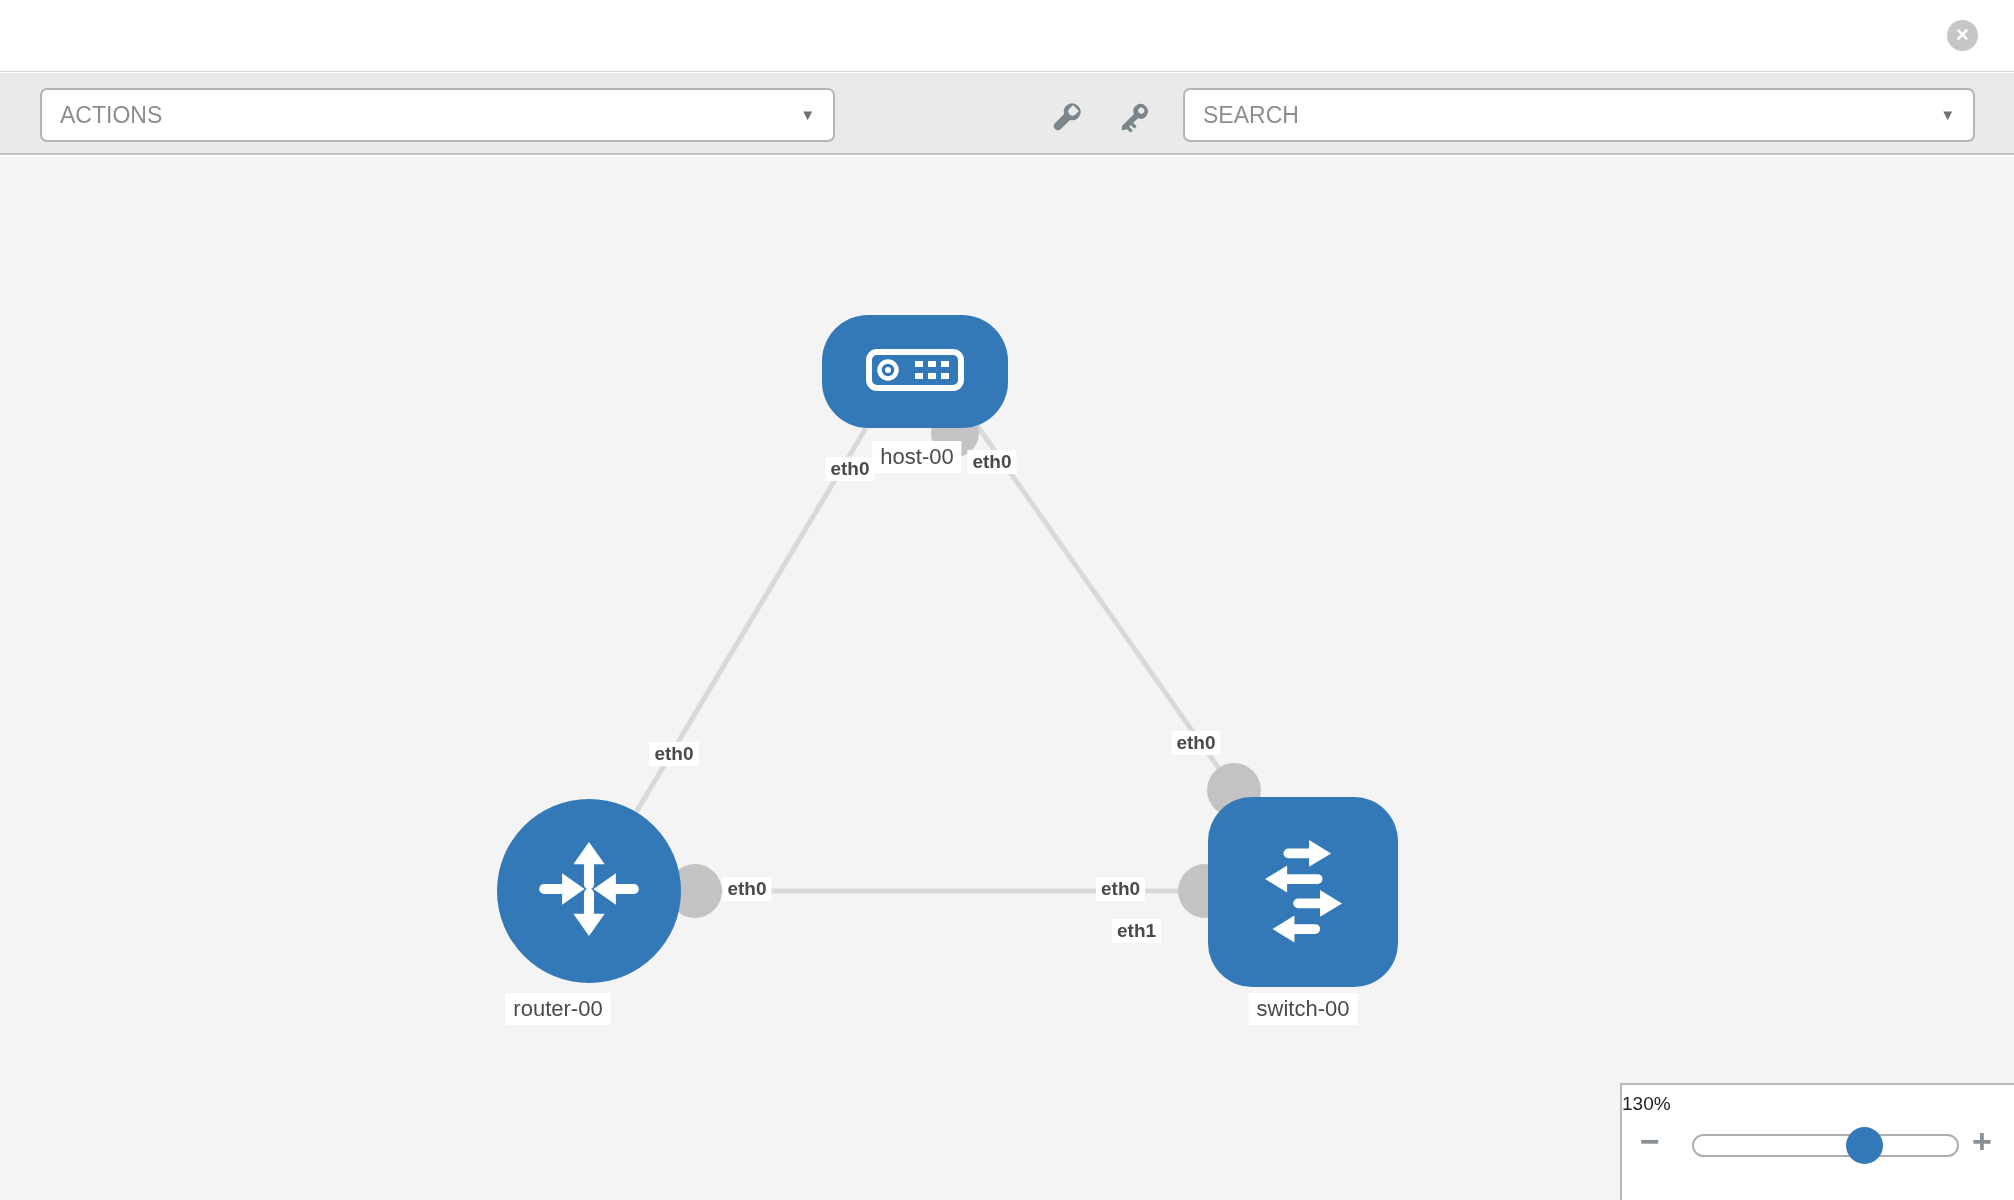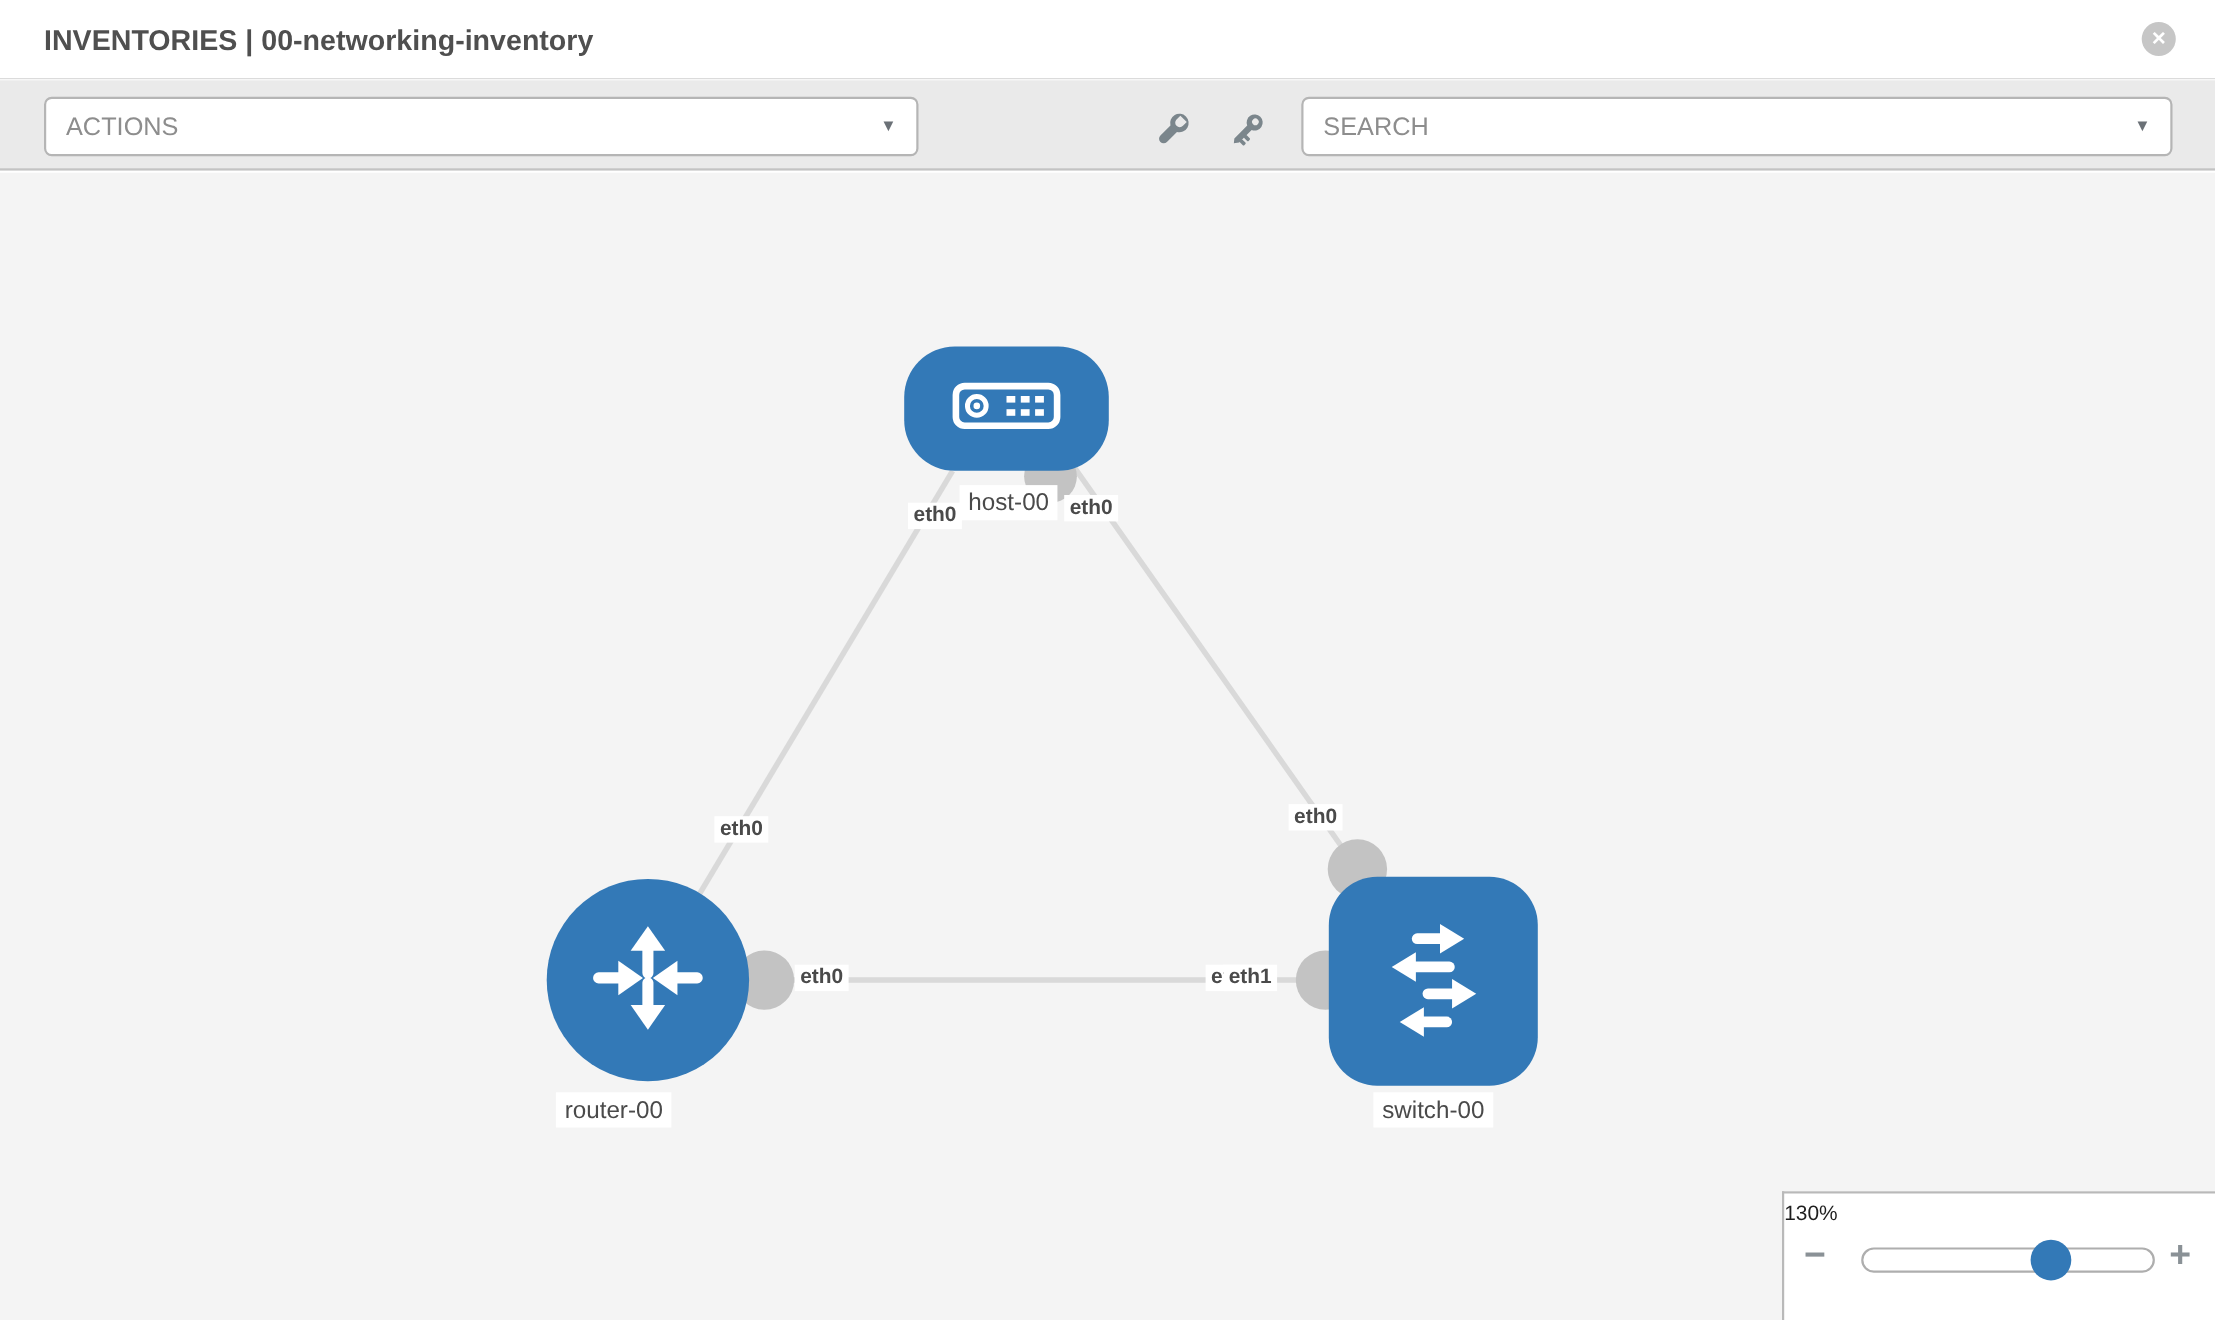--- a/index.html
+++ b/index.html
@@ -63,21 +63,20 @@
     background: #ffffff; border: 2px solid #aeaeae; border-radius: 12px; cursor: pointer; }
   .zoom-handle { position: absolute; left: 224px; top: 42px; width: 37px; height: 37px;
     border-radius: 50%; background: #3379b7; cursor: grab; }
 </style>
 </head>
 <body>
 
 <div class="window">
 
   <div class="header">
-    <div class="header-title">INVENTORIES | 00-networking-inventory</div>
     <div class="close-btn">
       <span>×</span>
     </div>
   </div>
 
   <div class="toolbar">
     <div class="select-box actions-box">
       <span class="sel-text">ACTIONS</span>
       <span class="caret">▼</span>
     </div>
@@ -171,21 +170,21 @@
     <span class="graph-label node-label" style="left:917px; top:284px;">host-00</span>
     <span class="graph-label node-label" style="left:558px; top:836px;">router-00</span>
     <span class="graph-label node-label" style="left:1303px; top:836px;">switch-00</span>
 
     <span class="graph-label eth-label eth-center" style="left:850px; top:300px;">eth0</span>
     <span class="graph-label eth-label eth-center" style="left:992px; top:293px;">eth0</span>
     <span class="graph-label eth-label eth-center" style="left:674px; top:585px;">eth0</span>
     <span class="graph-label eth-label eth-center" style="left:1196px; top:574px;">eth0</span>
     <span class="graph-label eth-label eth-center" style="left:747px; top:720px;">eth0</span>
     <span class="graph-label eth-label" style="left:1096px; top:720px; z-index:3;">eth0</span>
-    <span class="graph-label eth-label" style="left:1112px; top:720px; z-index:4;">eth1</span>
+    <span class="graph-label eth-label" style="left:1112px; top:762px; z-index:4;">eth1</span>
 
     <div class="zoom-panel">
       <div class="zoom-value">130%</div>
       <div class="zoom-minus">−</div>
       <div class="zoom-track"></div>
       <div class="zoom-handle"></div>
       <div class="zoom-plus">+</div>
     </div>
 
   </div>

